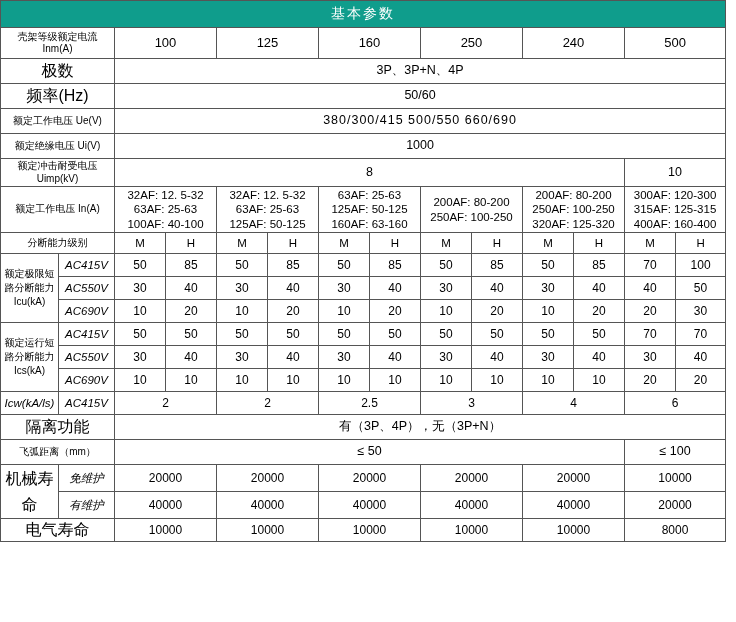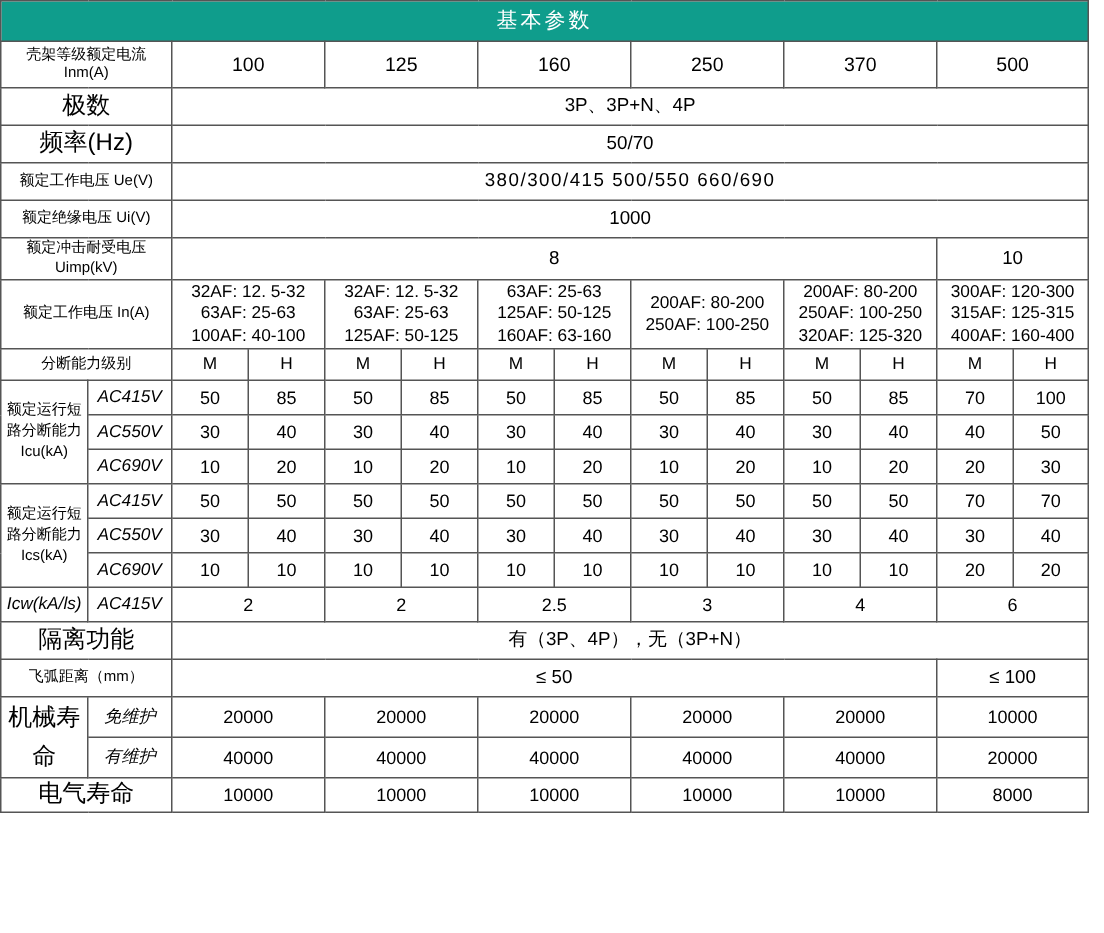--- a/index.html
+++ b/index.html
@@ -110,32 +110,32 @@
       <tr>
     <td class="title-cell" colspan="14">基本参数</td>
   </tr>
 
   <tr>
     <td class="rowhead-small" colspan="2">壳架等级额定电流 Inm(A)</td>
     <td class="frame-cell" colspan="2">100</td>
     <td class="frame-cell" colspan="2">125</td>
     <td class="frame-cell" colspan="2">160</td>
     <td class="frame-cell" colspan="2">250</td>
-    <td class="frame-cell" colspan="2">370</td>
+    <td class="frame-cell" colspan="2">240</td>
     <td class="frame-cell" colspan="2">500</td>
   </tr>
 
   <tr>
     <td class="rowhead tall" colspan="2">极数</td>
     <td class="big-merge" colspan="12">3P、3P+N、4P</td>
   </tr>
 
   <tr>
     <td class="rowhead tall" colspan="2">频率(Hz)</td>
-    <td class="big-merge" colspan="12">50/70</td>
+    <td class="big-merge" colspan="12">50/60</td>
   </tr>
 
   <tr>
     <td class="rowhead-small vpad" colspan="2">额定工作电压 Ue(V)</td>
     <td class="big-merge voltage-wide" colspan="12">380/300/415   500/550   660/690</td>
   </tr>
 
   <tr>
     <td class="rowhead-small vpad" colspan="2">额定绝缘电压 Ui(V)</td>
     <td class="big-merge" colspan="12">1000</td>
@@ -178,21 +178,21 @@
     <td class="mh">H</td>
     <td class="mh">M</td>
     <td class="mh">H</td>
     <td class="mh">M</td>
     <td class="mh">H</td>
     <td class="mh">M</td>
     <td class="mh">H</td>
   </tr>
 
   <tr>
-    <td class="rowhead-small" rowspan="3" style="line-height:1.4">额定运行短路分断能力 Icu(kA)</td>
+    <td class="rowhead-small" rowspan="3" style="line-height:1.4">额定极限短路分断能力 Icu(kA)</td>
     <td class="sub-label">AC415V</td>
     <td class="num">50</td>
     <td class="num">85</td>
     <td class="num">50</td>
     <td class="num">85</td>
     <td class="num">50</td>
     <td class="num">85</td>
     <td class="num">50</td>
     <td class="num">85</td>
     <td class="num">50</td>

